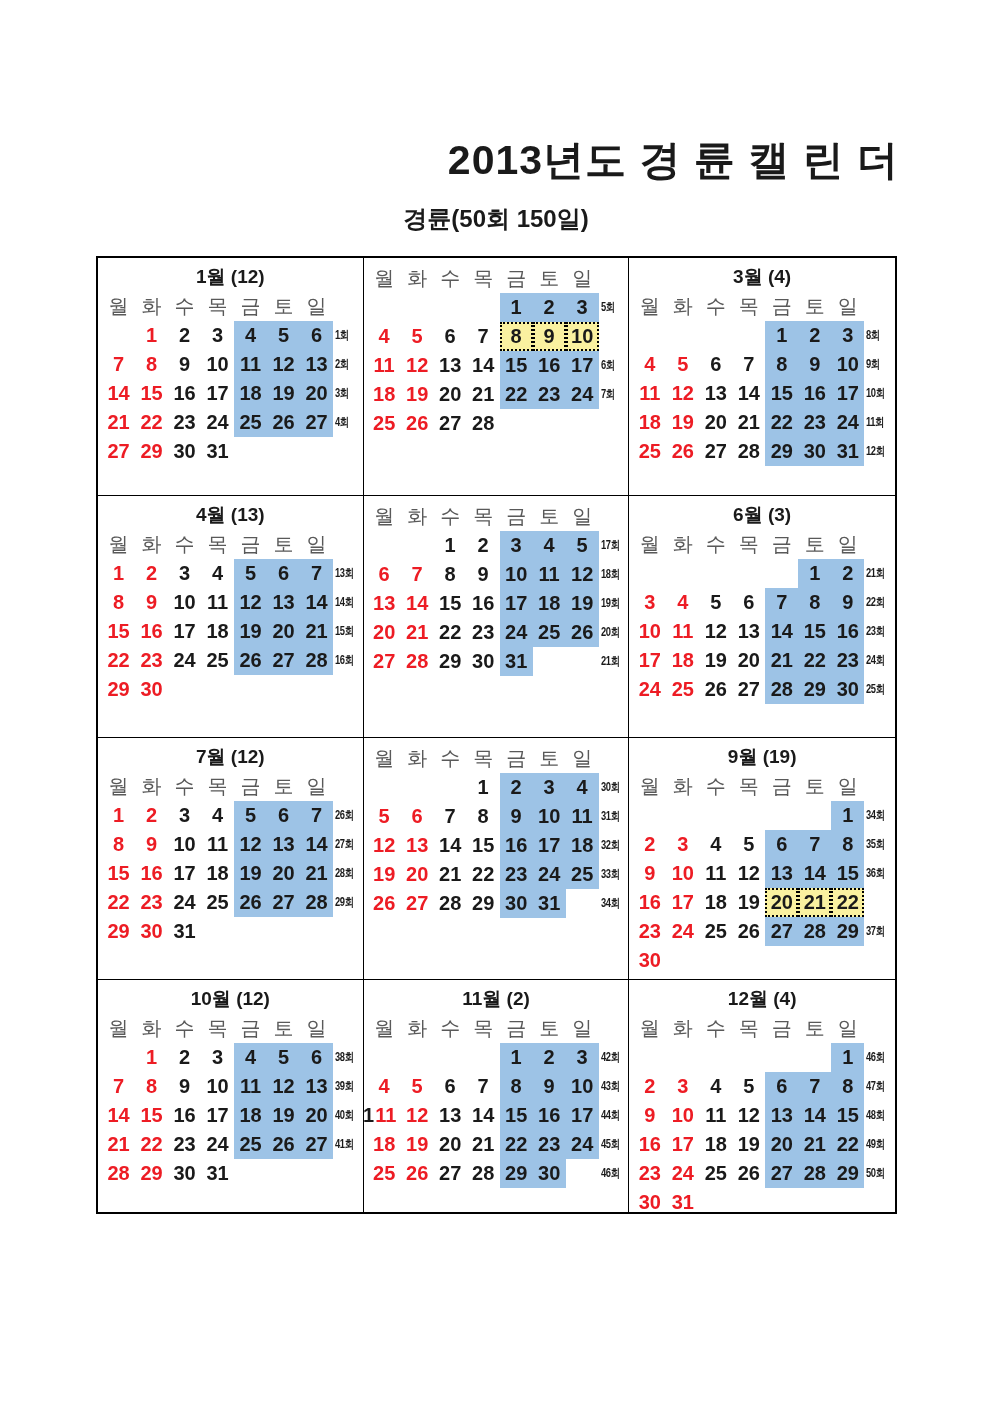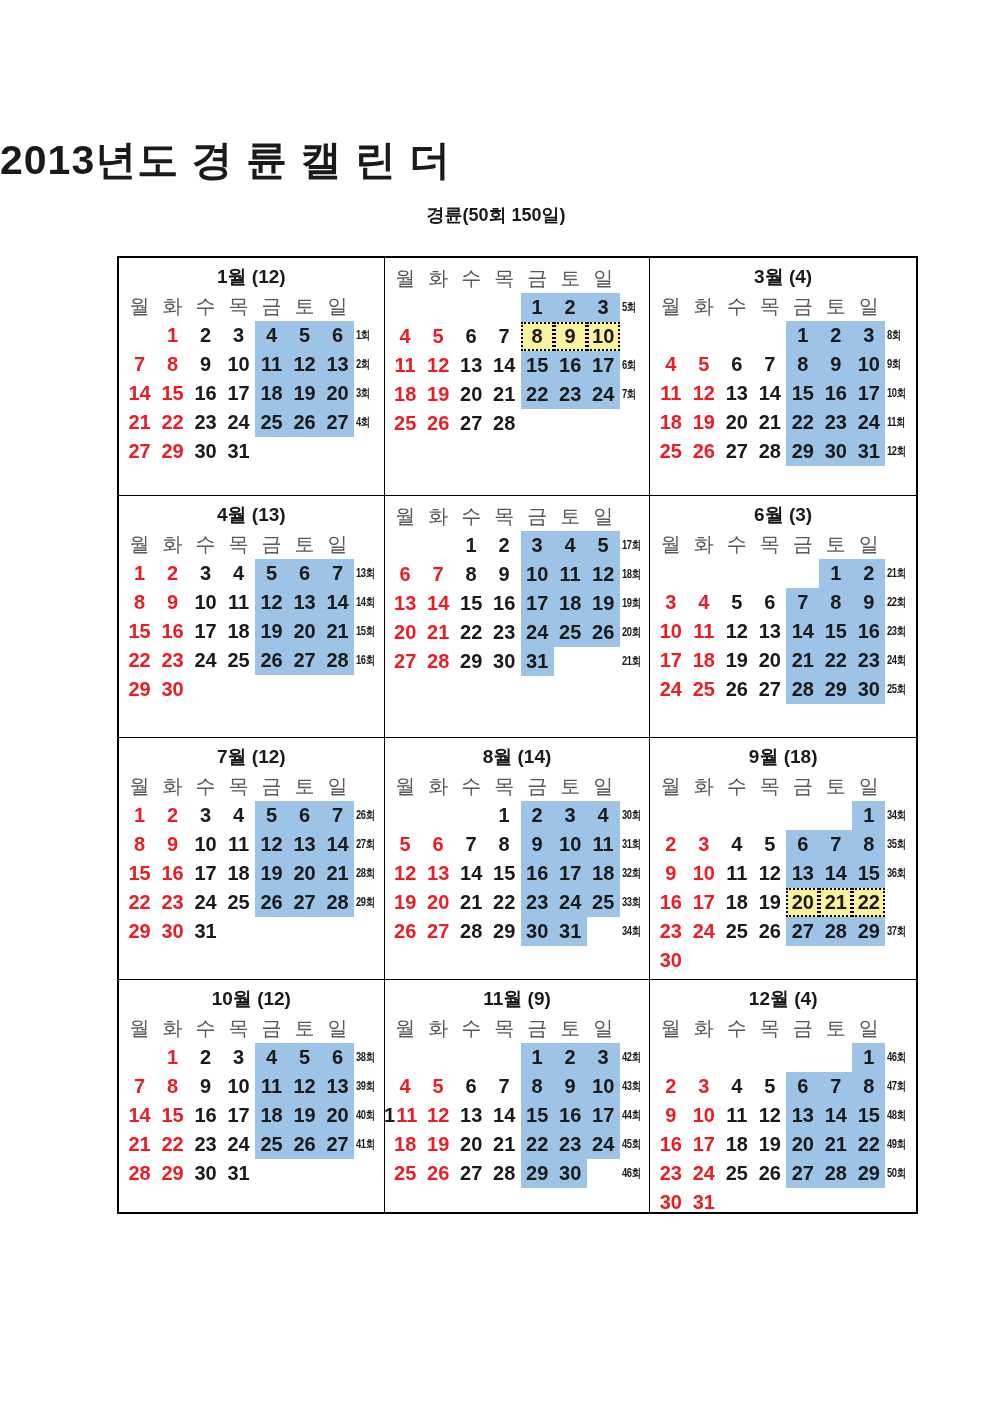--- a/index.html
+++ b/index.html
@@ -1,33 +1,32 @@
 <!DOCTYPE html>
 <html><head>
 <meta charset="utf-8">
 <style>
   html,body{margin:0;padding:0;background:#fff;}
   body{
     width:992px;height:1403px;position:relative;overflow:hidden;
     font-family:"Liberation Sans","DejaVu Sans",sans-serif;color:#1a1a1a;
   }
   .page-title{
-    position:absolute;top:133px;left:0;width:899px;text-align:left;
+    position:absolute;top:133px;left:0;width:899px;text-align:right;
     font-size:41px;font-weight:bold;letter-spacing:1px;white-space:nowrap;
   }
   .page-subtitle{
     position:absolute;top:203px;left:0;width:992px;text-align:center;
-    font-size:18px;font-weight:bold;
+    font-size:24px;font-weight:bold;
   }
   .calendar{
     position:absolute;left:96px;top:256px;width:801px;height:958px;
     border:2px solid #000;box-sizing:border-box;
     display:grid;grid-template-columns:1fr 1fr 1fr;
     grid-template-rows:238px 242px 242px 1fr;
-    margin-left:21px;
   }
   .month{
     border-right:1.5px solid #000;border-bottom:1.5px solid #000;
     box-sizing:border-box;padding-top:5px;overflow:hidden;
   }
   .month:nth-child(3n){border-right:none;}
   .month:nth-child(n+10){border-bottom:none;}
   .month-title{
     height:28px;line-height:28px;text-align:center;
     font-size:19px;font-weight:bold;
@@ -979,21 +978,20 @@
           <span>31</span>
         </div>
         <div class="cell day"></div>
         <div class="cell day"></div>
         <div class="cell day"></div>
         <div class="cell day"></div>
         <div class="cell lbl"></div>
       </div>
     </div>
     <div class="month">
-      <div class="month-title">8월 (14)</div>
       <div class="mrow wkrow">
         <div class="cell wd">월</div>
         <div class="cell wd">화</div>
         <div class="cell wd">수</div>
         <div class="cell wd">목</div>
         <div class="cell wd">금</div>
         <div class="cell wd">토</div>
         <div class="cell wd">일</div>
         <div class="cell lbl"></div>
       </div>
@@ -1114,21 +1112,21 @@
         <div class="cell day blue">
           <span>31</span>
         </div>
         <div class="cell day"></div>
         <div class="cell lbl">
           <span class="lblx">34회</span>
         </div>
       </div>
     </div>
     <div class="month">
-      <div class="month-title">9월 (18)</div>
+      <div class="month-title">9월 (19)</div>
       <div class="mrow wkrow">
         <div class="cell wd">월</div>
         <div class="cell wd">화</div>
         <div class="cell wd">수</div>
         <div class="cell wd">목</div>
         <div class="cell wd">금</div>
         <div class="cell wd">토</div>
         <div class="cell wd">일</div>
         <div class="cell lbl"></div>
       </div>
@@ -1388,21 +1386,21 @@
         <div class="cell day">
           <span>31</span>
         </div>
         <div class="cell day"></div>
         <div class="cell day"></div>
         <div class="cell day"></div>
         <div class="cell lbl"></div>
       </div>
     </div>
     <div class="month">
-      <div class="month-title">11월 (9)</div>
+      <div class="month-title">11월 (2)</div>
       <div class="mrow wkrow">
         <div class="cell wd">월</div>
         <div class="cell wd">화</div>
         <div class="cell wd">수</div>
         <div class="cell wd">목</div>
         <div class="cell wd">금</div>
         <div class="cell wd">토</div>
         <div class="cell wd">일</div>
         <div class="cell lbl"></div>
       </div>

